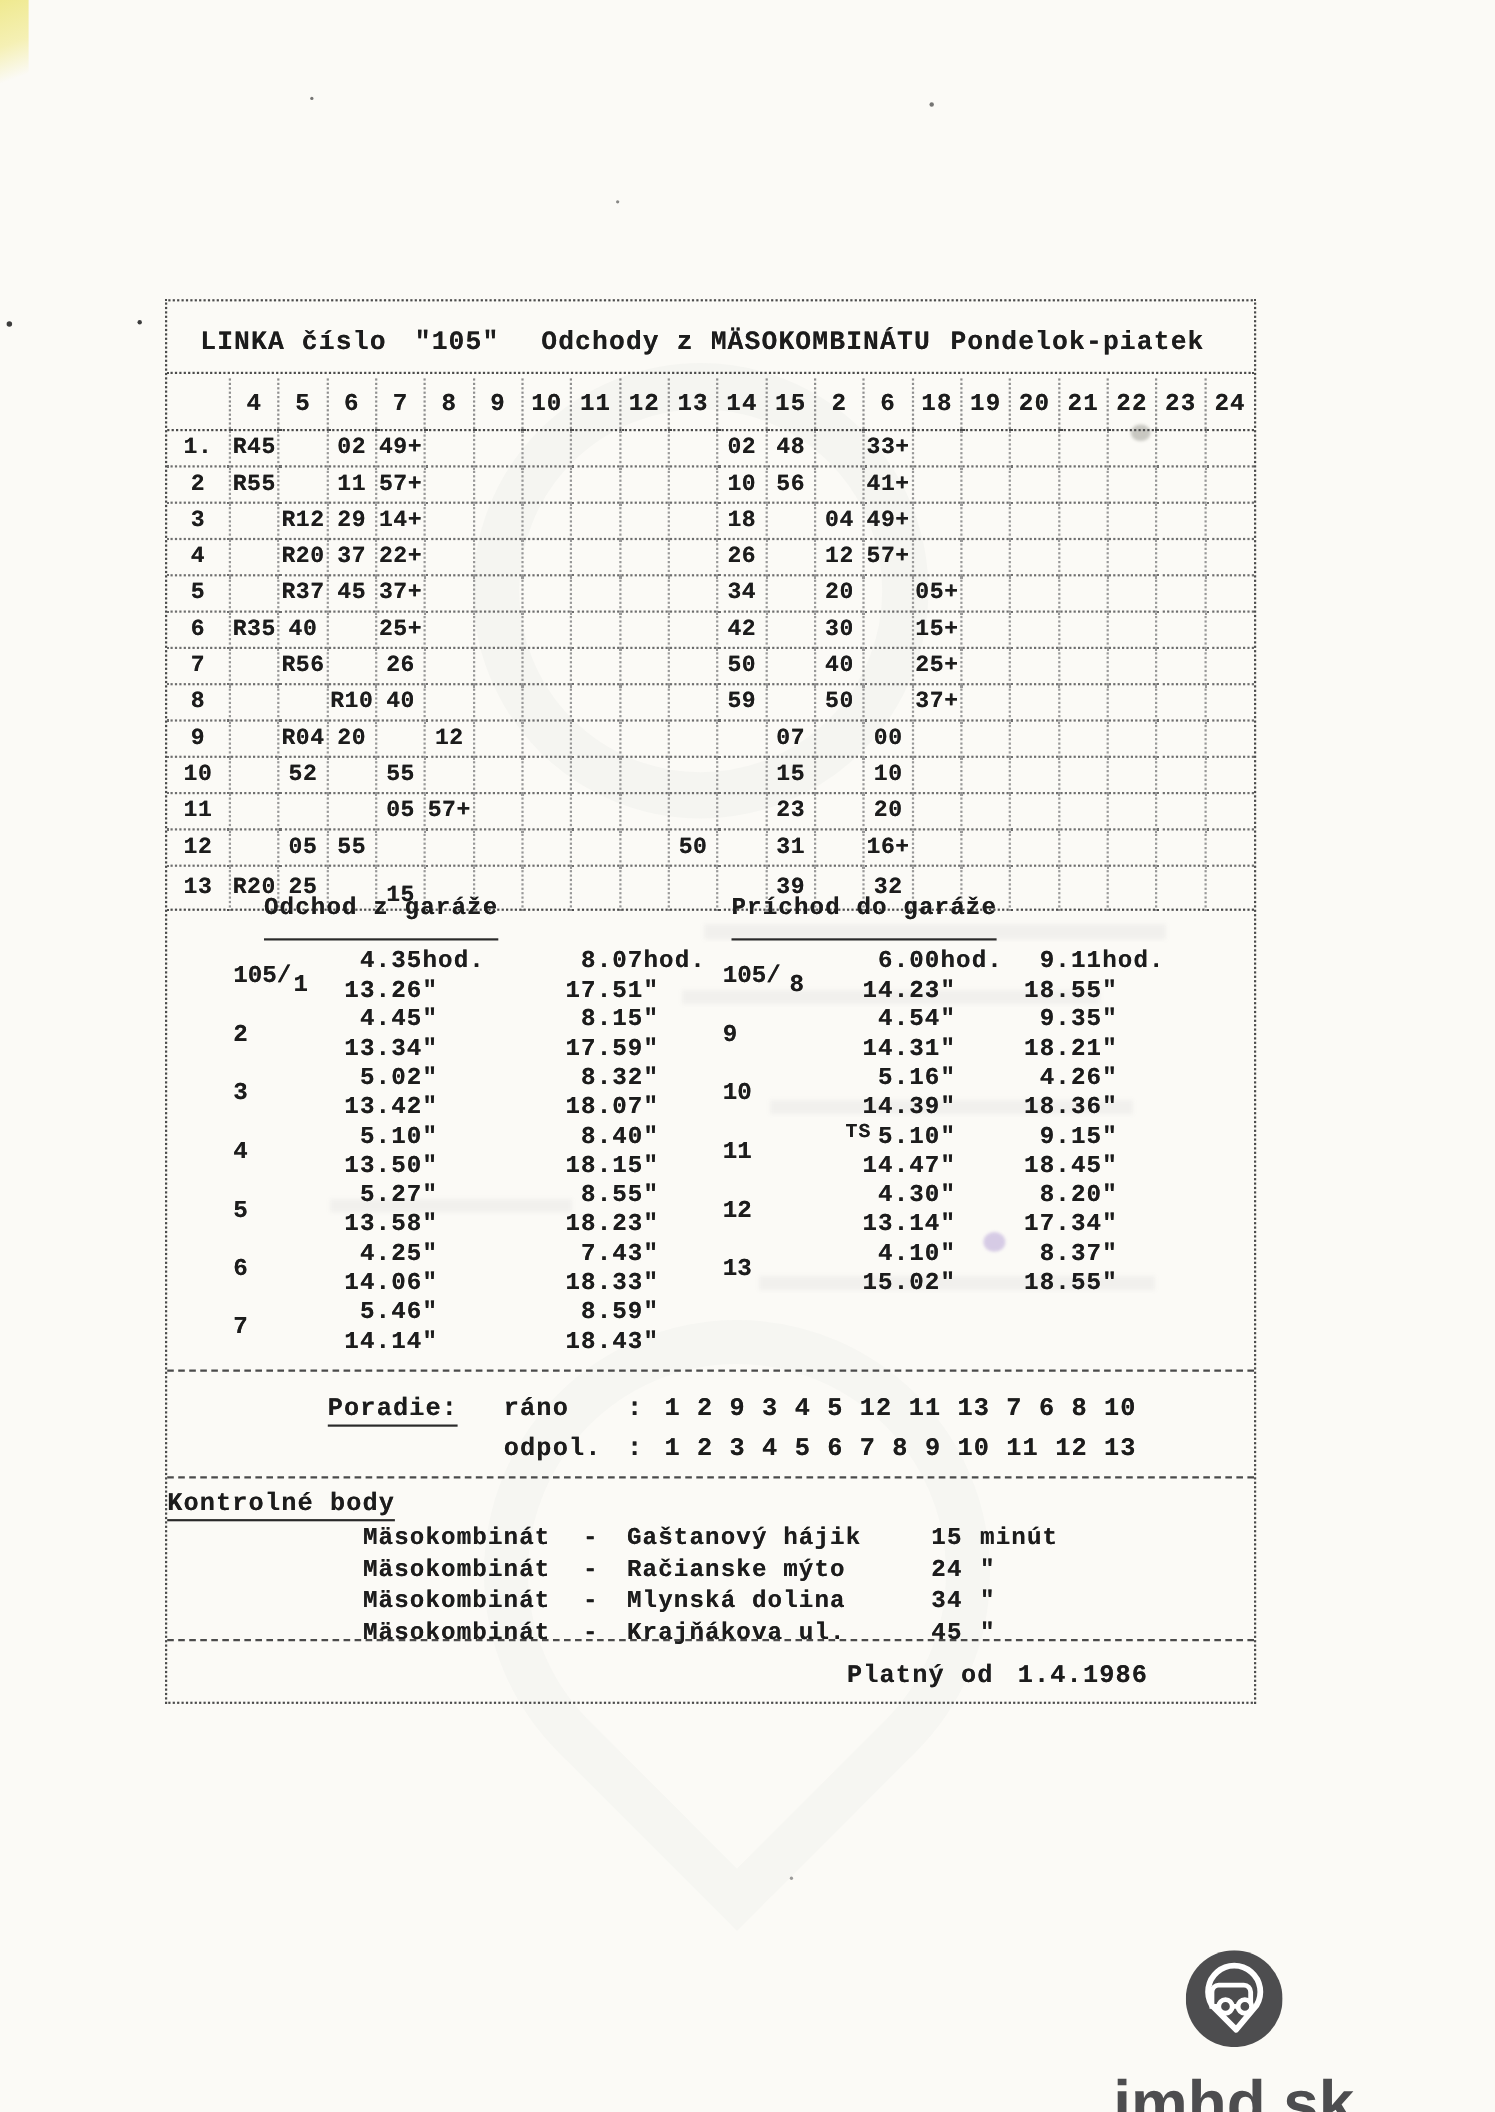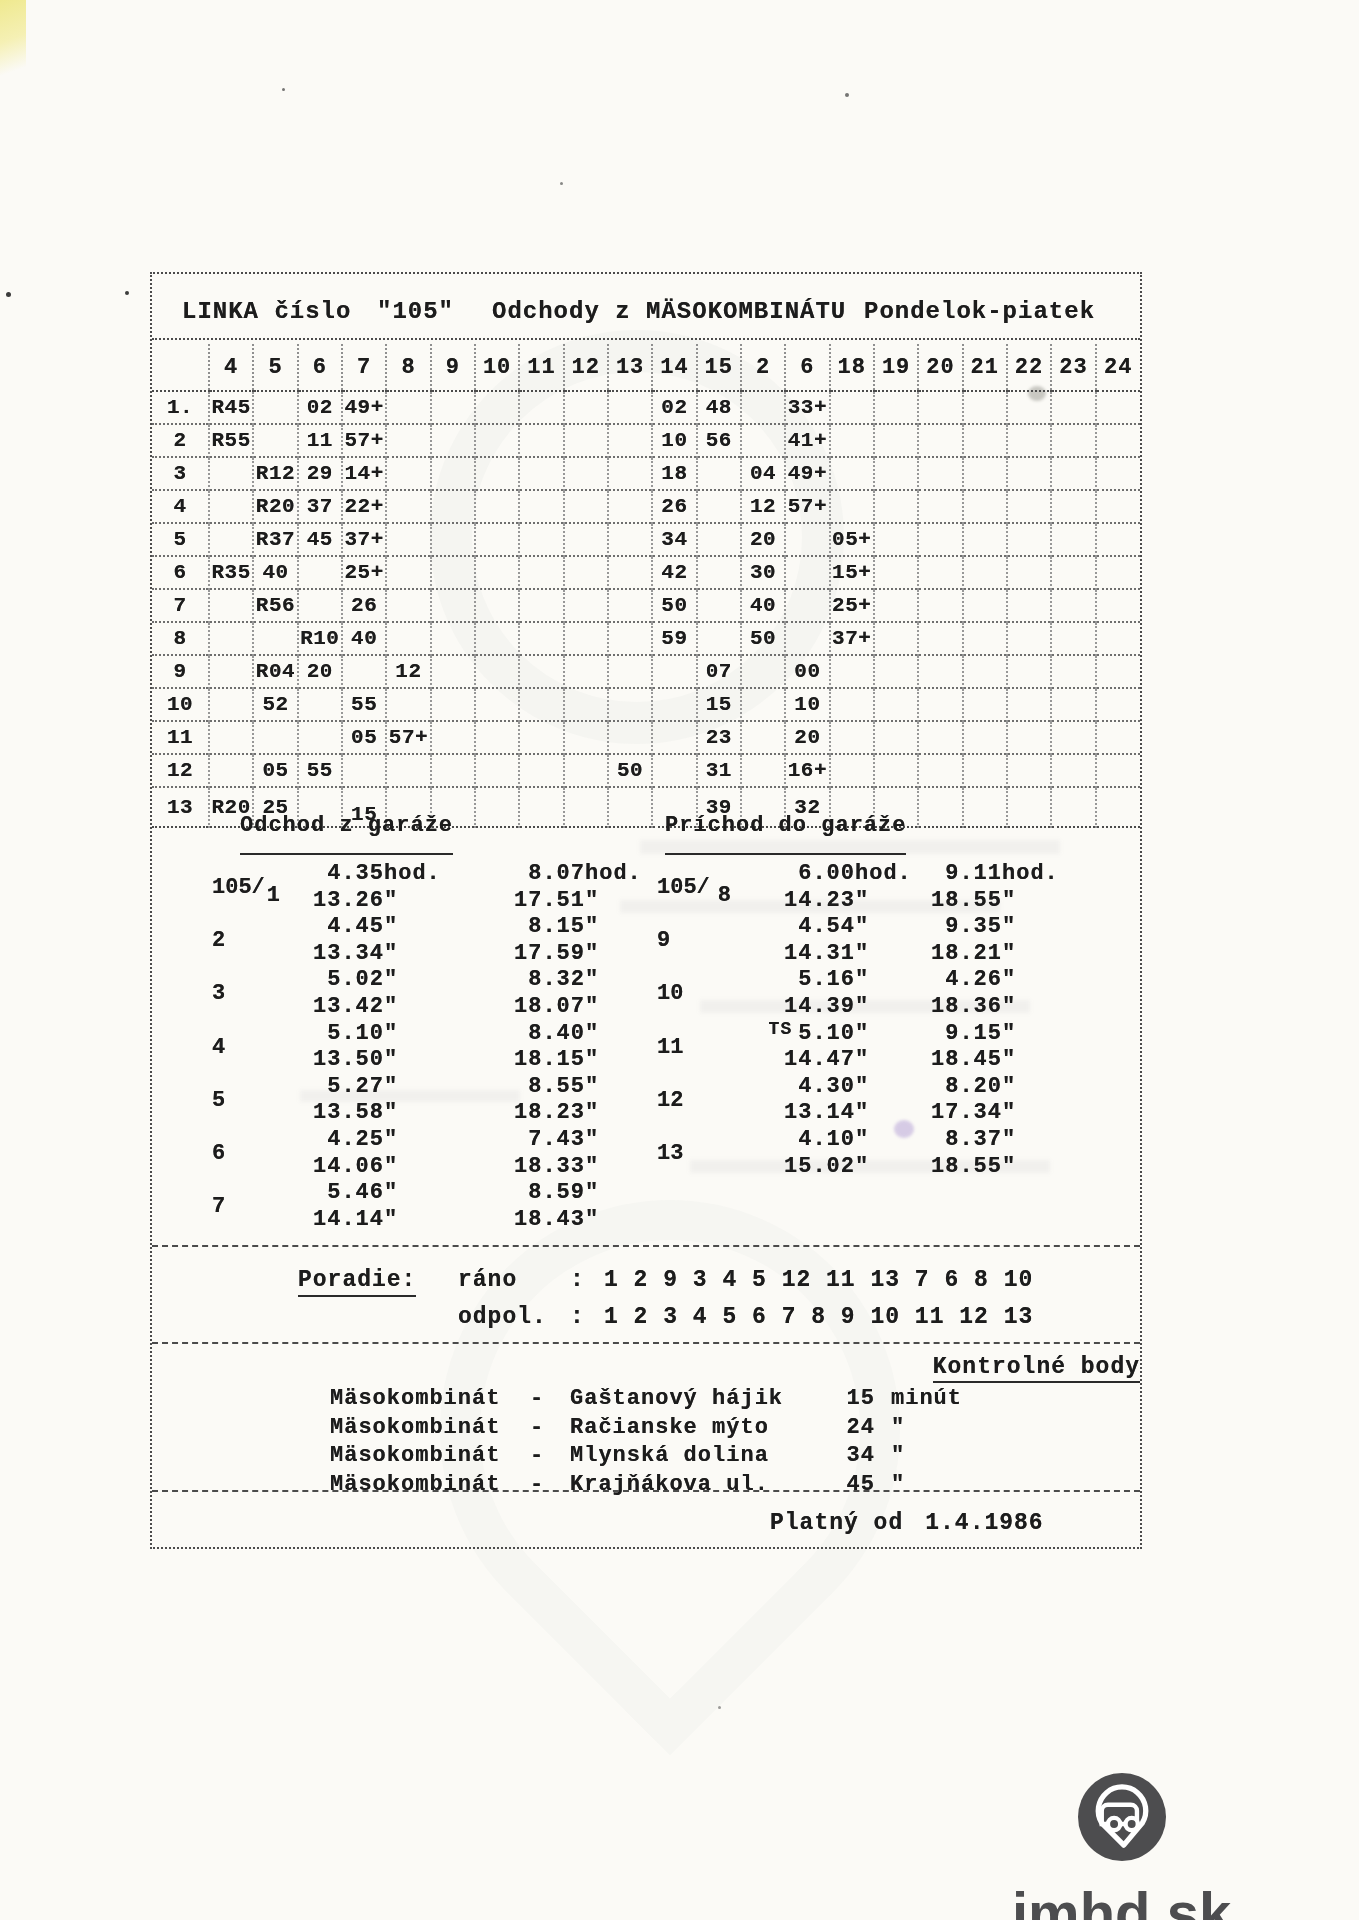--- a/index.html
+++ b/index.html
@@ -64,21 +64,21 @@
 
   
   .poradie{position:absolute;top:988px;left:146px;font-size:23px;line-height:37px;
     display:grid;grid-template-columns:160px 112px 34px auto;}
   .poradie .p-head{border-bottom:2.5px solid #2a2a2a;align-self:start;justify-self:start;
     line-height:30px;margin-top:3px;}
   .poradie .seq{white-space:nowrap;}
 
   
   .kontrolne{position:absolute;top:1080px;left:0;right:0;}
-  .k-head-wrap{text-align:right;}
+  .k-head-wrap{text-align:left;}
   .k-head{display:inline-block;font-size:23px;border-bottom:2.5px solid #2a2a2a;padding-bottom:1px;}
   .k-rows{position:absolute;top:32px;left:178px;display:grid;
     grid-template-columns:200px 40px 250px 55px 16px 90px;grid-auto-rows:28.5px;font-size:22px;}
   .k-rows .k-time{text-align:right;}
   .k-rows .k-unit{grid-column:6;}
 
   .platny{position:absolute;top:1236px;left:618px;font-size:23px;white-space:nowrap;}
   .platny span{margin-right:22px;}
 
   

